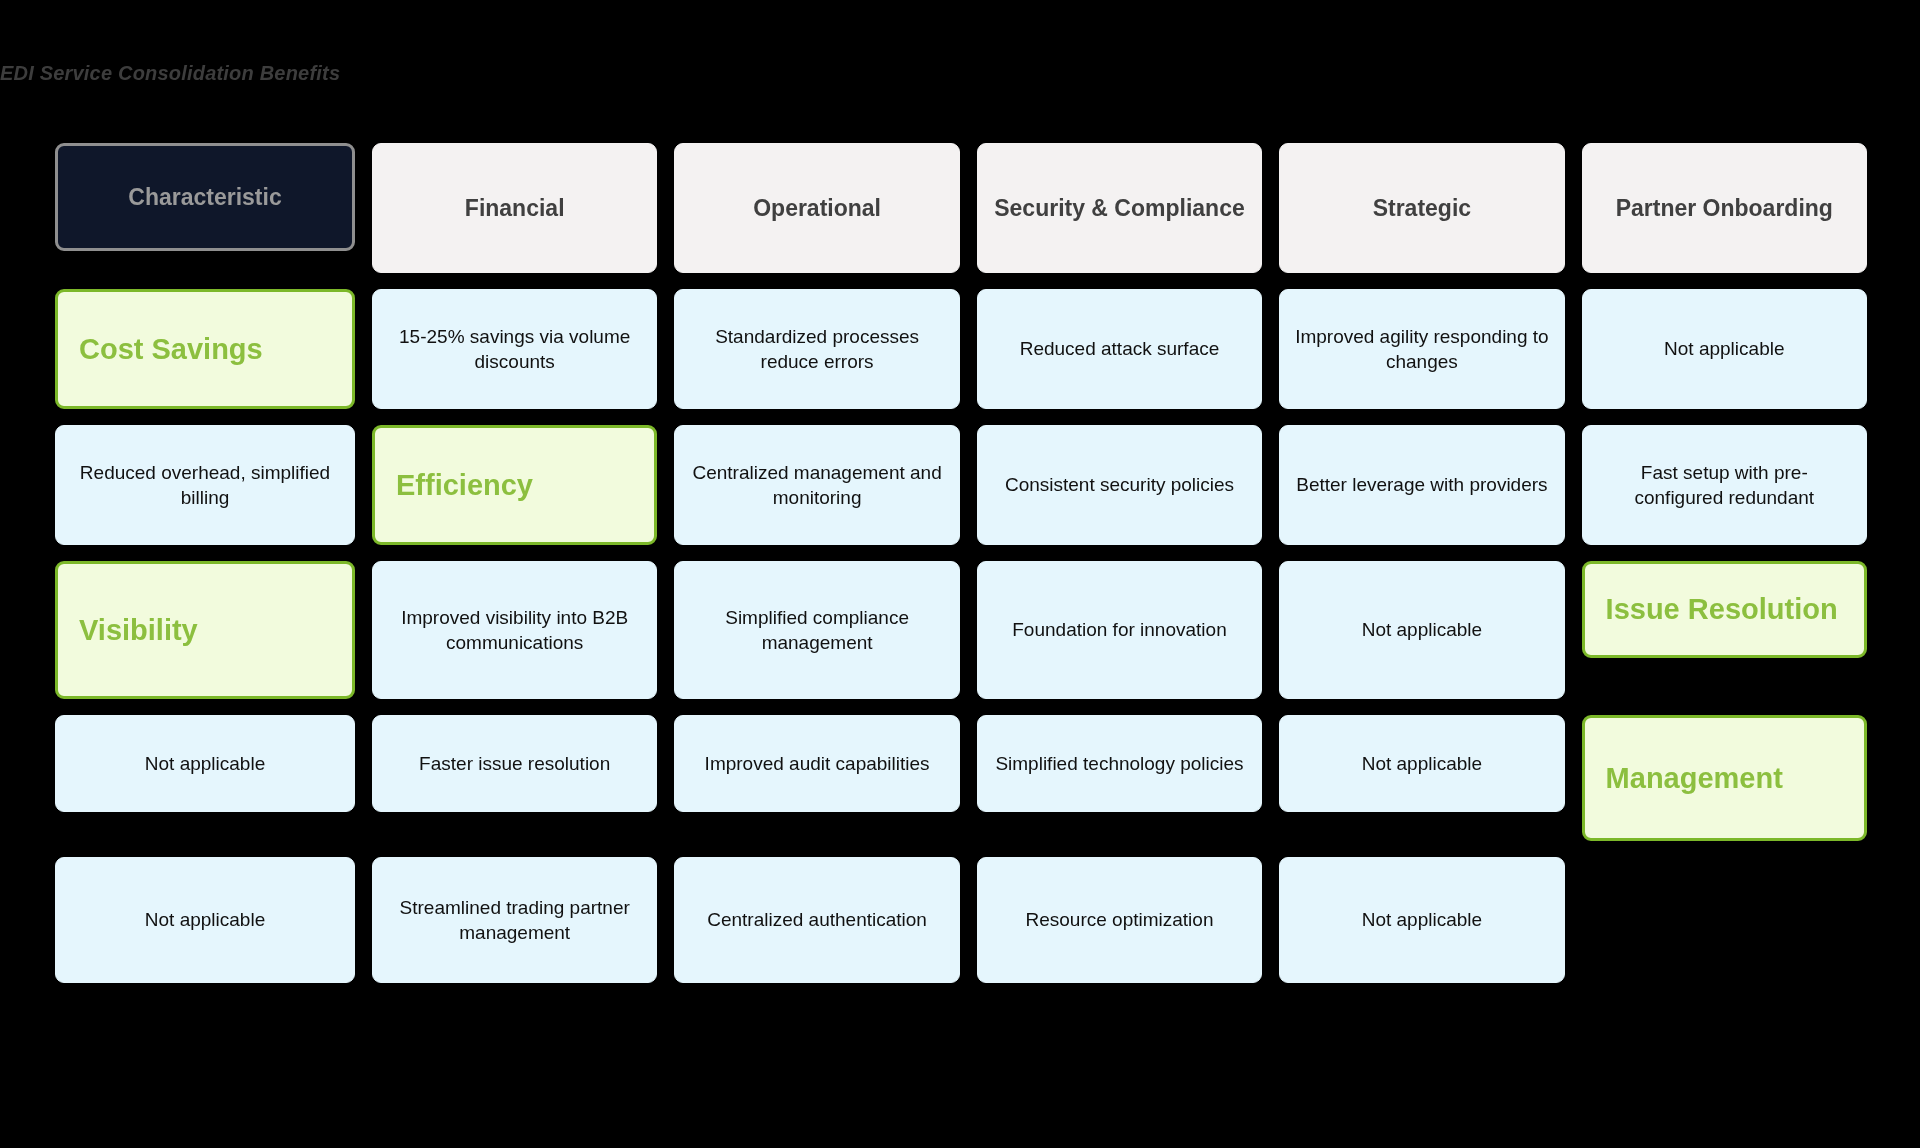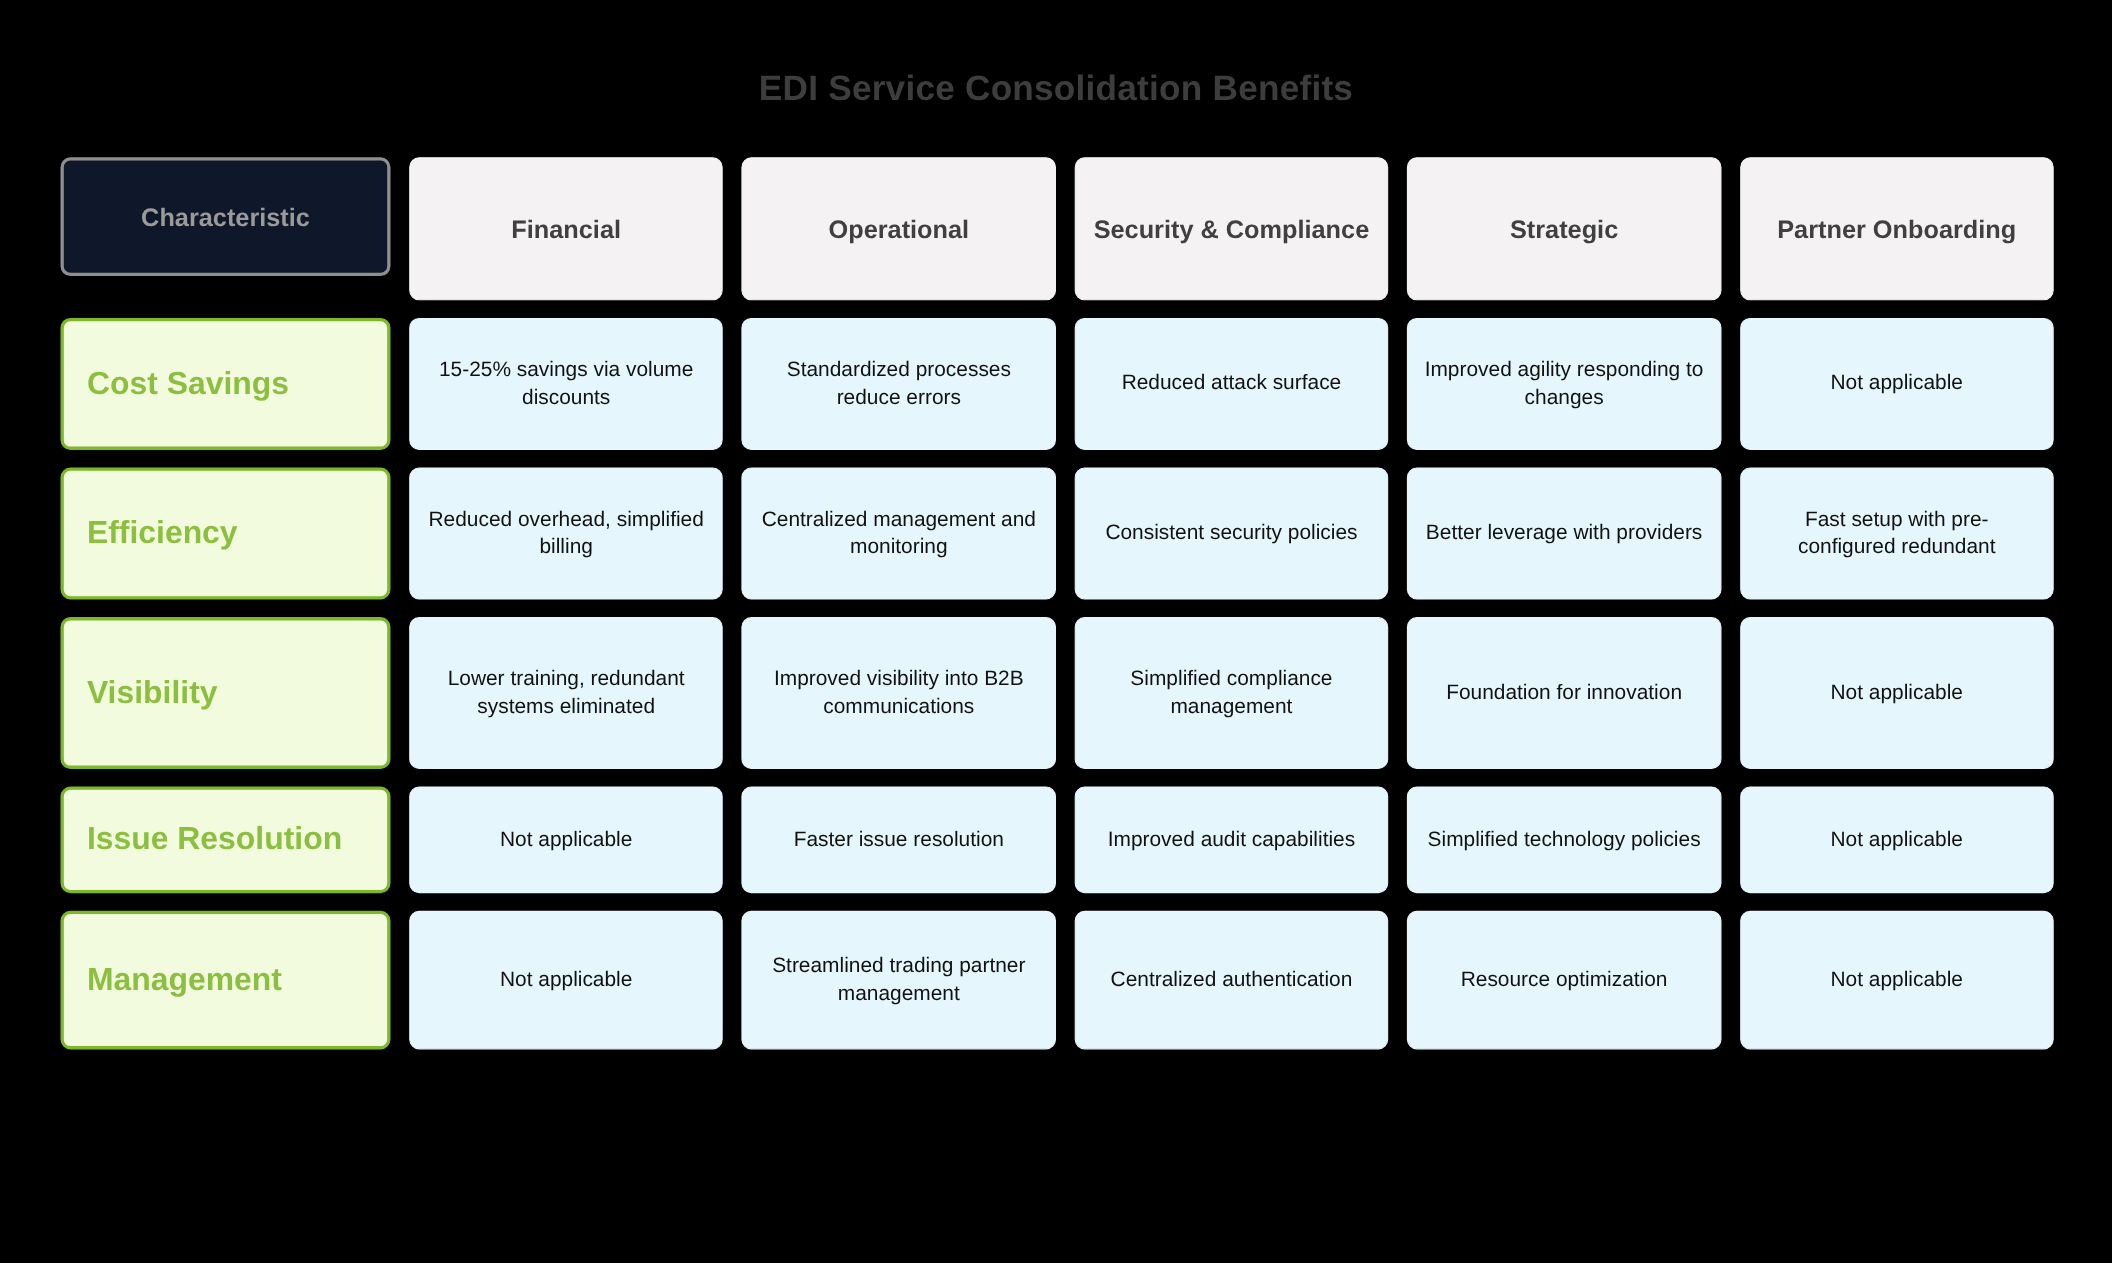--- a/index.html
+++ b/index.html
@@ -18,26 +18,26 @@
     width: 1920px;
     height: 1148px;
     background: #000000;
     box-sizing: border-box;
   }
   .title {
     position: absolute;
     top: 62px;
     left: 0;
     width: 1920px;
-    text-align: center;
-    font-size: 32px;
+    font-size: 20px;
     font-weight: bold;
     color: #3d3d3d;
     letter-spacing: 0.2px;
     user-select: none;
+    font-style: italic;
   }
   .grid {
     position: absolute;
     left: 55px;
     top: 143px;
     width: 1812px;
     display: grid;
     grid-template-columns: 300px 1fr 1fr 1fr 1fr 1fr;
     grid-auto-rows: auto;
     column-gap: 17px;
@@ -114,29 +114,28 @@
     <div class="cell hdr">Strategic</div>
     <div class="cell hdr">Partner Onboarding</div>
 
     <div class="cell rowlabel r1">Cost Savings</div>
     <div class="cell data r1">15-25% savings via volume discounts</div>
     <div class="cell data r1">Standardized processes reduce errors</div>
     <div class="cell data r1">Reduced attack surface</div>
     <div class="cell data r1">Improved agility responding to changes</div>
     <div class="cell data r1">Not applicable</div>
 
+    <div class="cell data r2">Reduced overhead, simplified billing</div>
     <div class="cell rowlabel r2">Efficiency</div>
-    <div class="cell data r2">Reduced overhead, simplified billing</div>
     <div class="cell data r2">Centralized management and monitoring</div>
     <div class="cell data r2">Consistent security policies</div>
     <div class="cell data r2">Better leverage with providers</div>
     <div class="cell data r2">Fast setup with pre-configured redundant</div>
 
     <div class="cell rowlabel r3">Visibility</div>
-    <div class="cell data r3">Lower training, redundant systems eliminated</div>
     <div class="cell data r3">Improved visibility into B2B communications</div>
     <div class="cell data r3">Simplified compliance management</div>
     <div class="cell data r3">Foundation for innovation</div>
     <div class="cell data r3">Not applicable</div>
 
     <div class="cell rowlabel r4">Issue Resolution</div>
     <div class="cell data r4">Not applicable</div>
     <div class="cell data r4">Faster issue resolution</div>
     <div class="cell data r4">Improved audit capabilities</div>
     <div class="cell data r4">Simplified technology policies</div>

